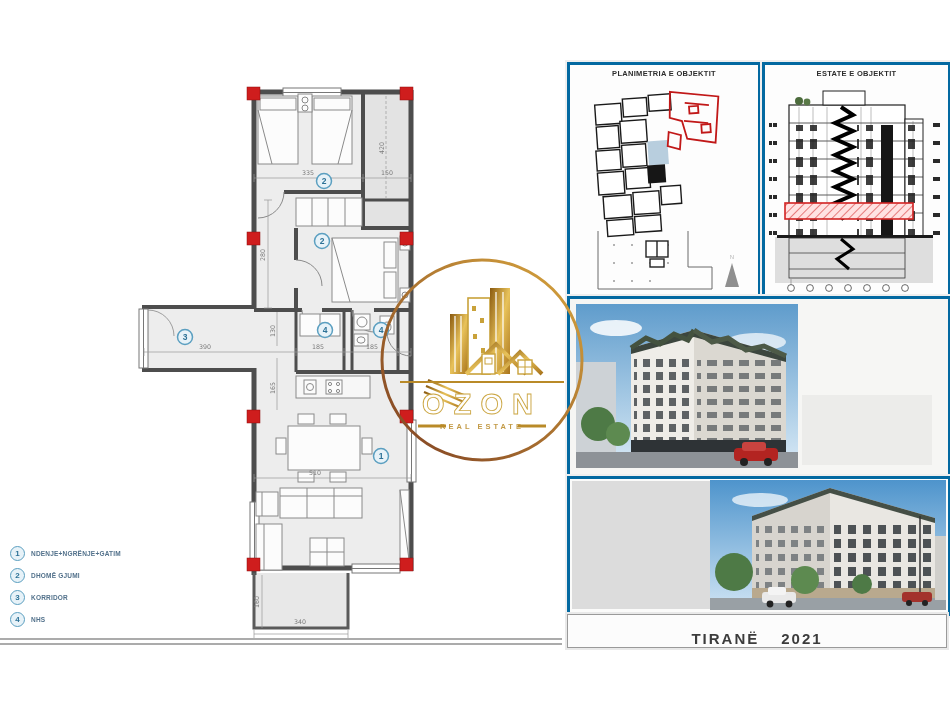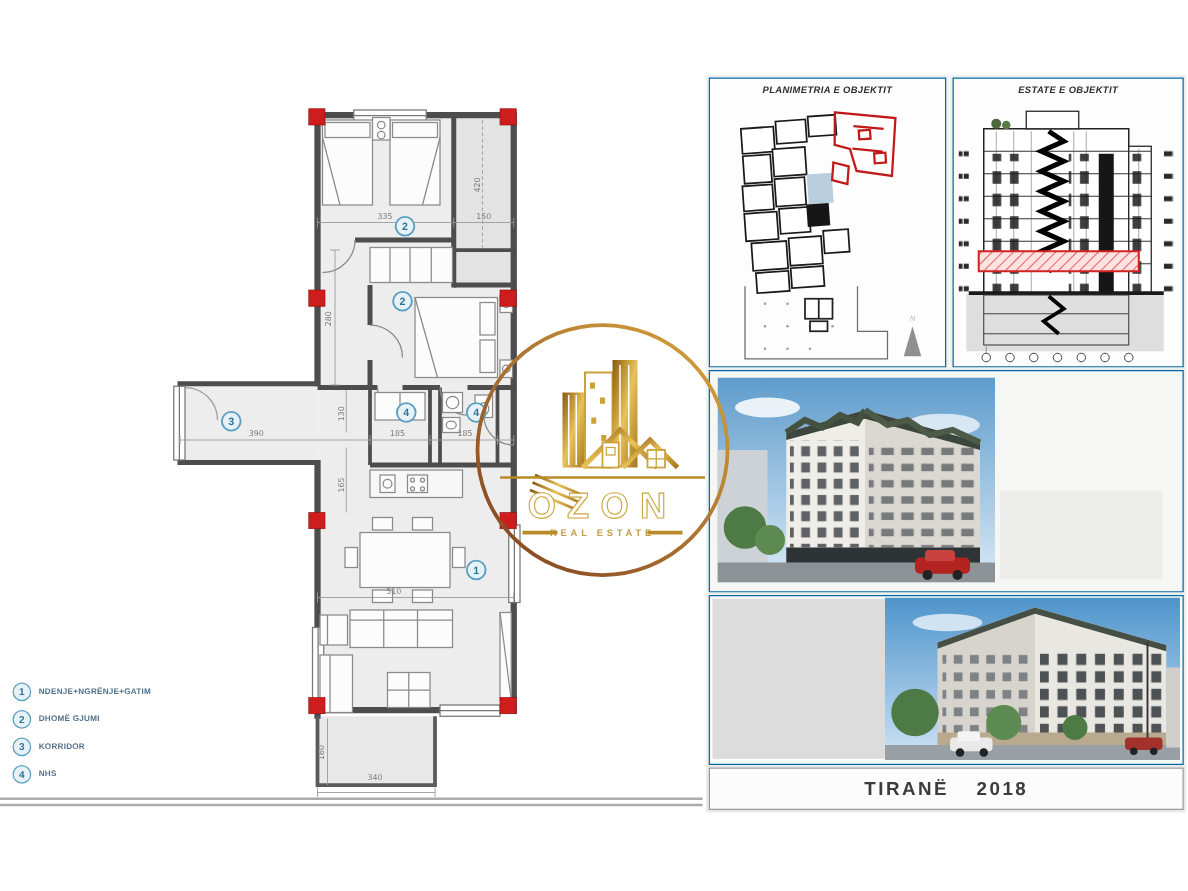--- a/index.html
+++ b/index.html
@@ -1,24 +1,24 @@
 <!DOCTYPE html>
 <html><head>
 <meta charset="utf-8">
 <style>
   html,body{margin:0;padding:0;background:#fff;}
   .stage{position:relative;width:950px;height:713px;background:#ffffff;overflow:hidden;
          font-family:"Liberation Sans",sans-serif;}
   .abs{position:absolute;}
   
-  .panel{position:absolute;background:#fdfdfd;border:1px solid #0369a1;box-shadow:0 0 0 2px #efefef;font-style:italic;}
+  .panel{position:absolute;background:#fdfdfd;border:3px solid #0369a1;box-shadow:0 0 0 2px #efefef;}
   .panel-title{position:absolute;top:4px;left:0;right:0;text-align:center;
                font-size:7.5px;font-weight:bold;color:#2d2d2d;letter-spacing:.3px;}
   .caption-box{position:absolute;background:#fcfcfc;border:1px solid #9a9a9a;box-shadow:0 0 0 2px #e9e9e9;
-               display:flex;align-items:center;justify-content:center;}
+               display:flex;align-items:flex-end;justify-content:center;}
   .caption-box span{font-size:15px;font-weight:bold;color:#3c3c3c;letter-spacing:2px;}
   .caption-box .yr{margin-left:22px;}
   
   .legend{position:absolute;left:10px;top:546px;width:200px;}
   .legend-row{display:flex;align-items:center;margin-bottom:8px;height:14px;}
   .legend-circle{width:13px;height:13px;border-radius:50%;border:1.5px solid #5b9fc0;background:#e7f2f8;
                  color:#2c7196;font-size:8px;font-weight:bold;display:flex;align-items:center;justify-content:center;
                  flex:0 0 auto;}
   .legend-label{margin-left:6px;font-size:6.5px;font-weight:bold;color:#52718b;letter-spacing:.2px;}
   
@@ -474,21 +474,21 @@
       <g>
         <rect x="192" y="112" width="30" height="10" rx="3" fill="#a3322c"></rect>
         <circle cx="199" cy="123" r="3" fill="#222"></circle>
           <circle cx="215" cy="123" r="3" fill="#222"></circle>
       </g>
     </svg>
   </div>
 
   <div class="caption-box" style="left:567px;top:614px;width:378px;height:32px;">
     <span>TIRANË</span>
-    <span class="yr">2018</span>
+    <span class="yr">2021</span>
   </div>
 
   <svg class="abs" style="left:370px;top:248px;" width="224" height="224" viewBox="0 0 224 224">
     <defs>
       <linearGradient id="ringGrad" x1="0" y1="1" x2="1" y2="0">
         <stop offset="0" stop-color="#7e3f22"></stop>
           <stop offset="1" stop-color="#d9a73e"></stop>
       </linearGradient>
       <linearGradient id="goldGrad" x1="0" y1="0" x2="1" y2="1">
         <stop offset="0" stop-color="#8a5a10"></stop>

